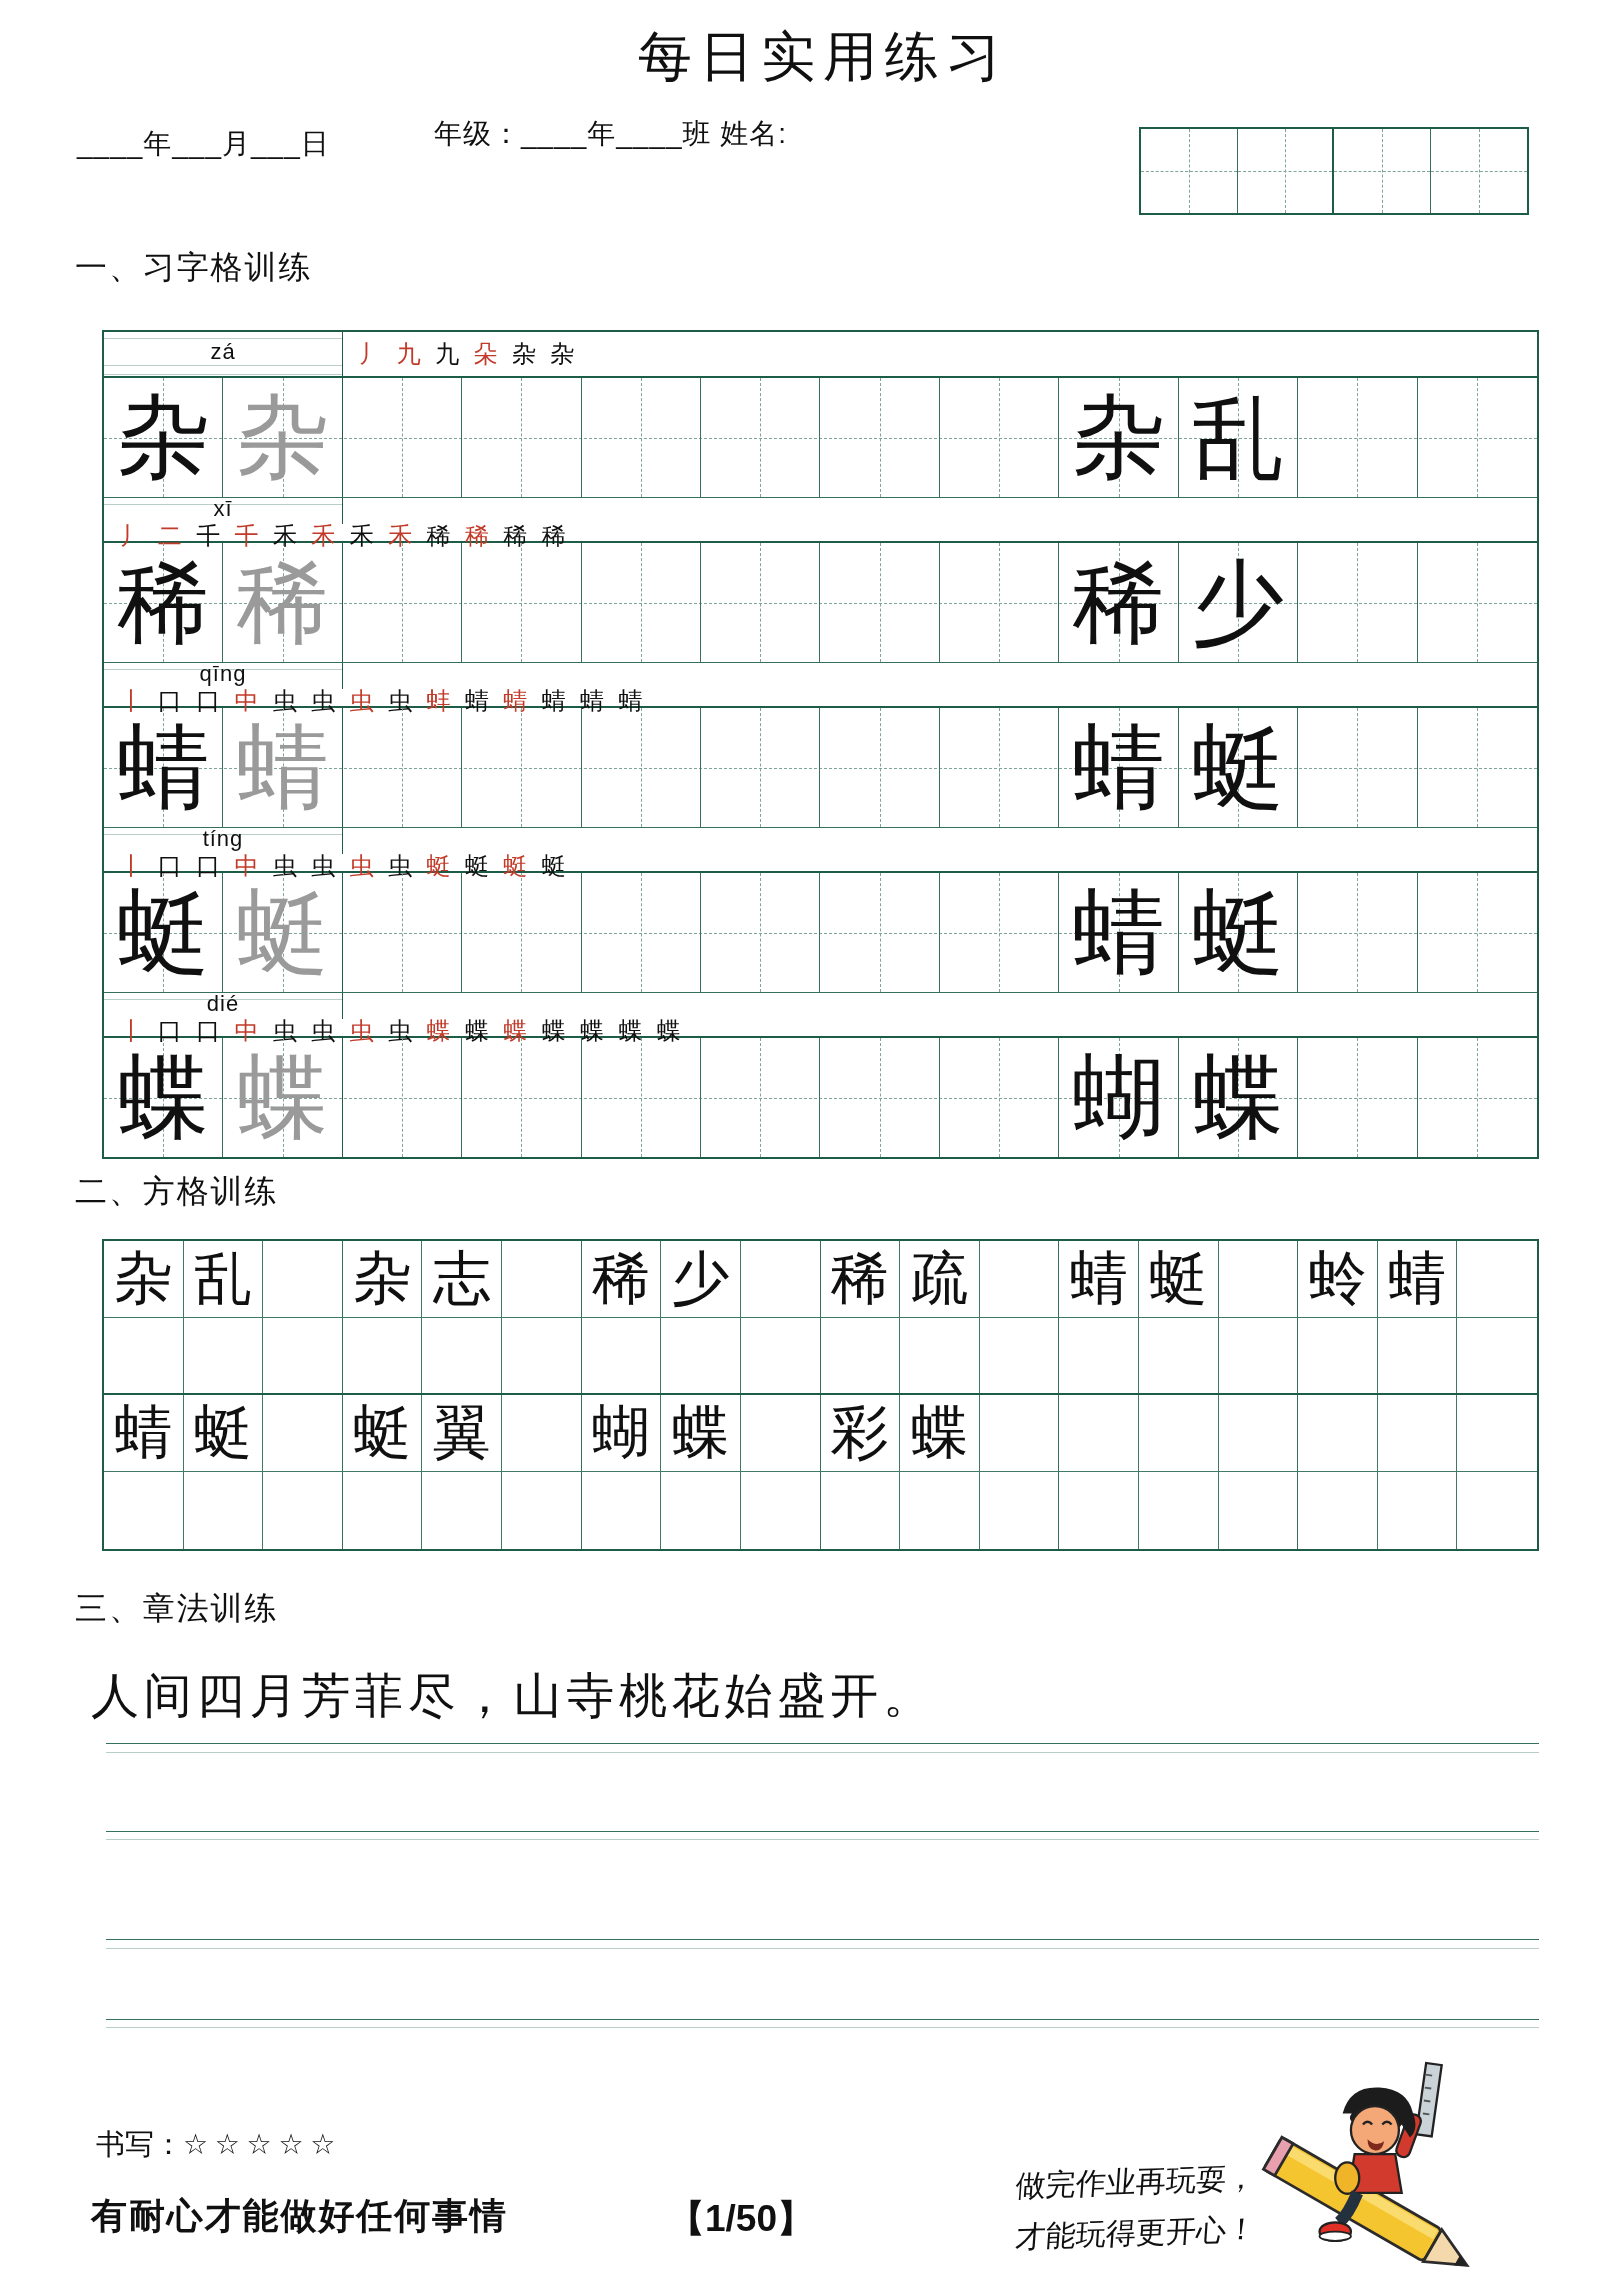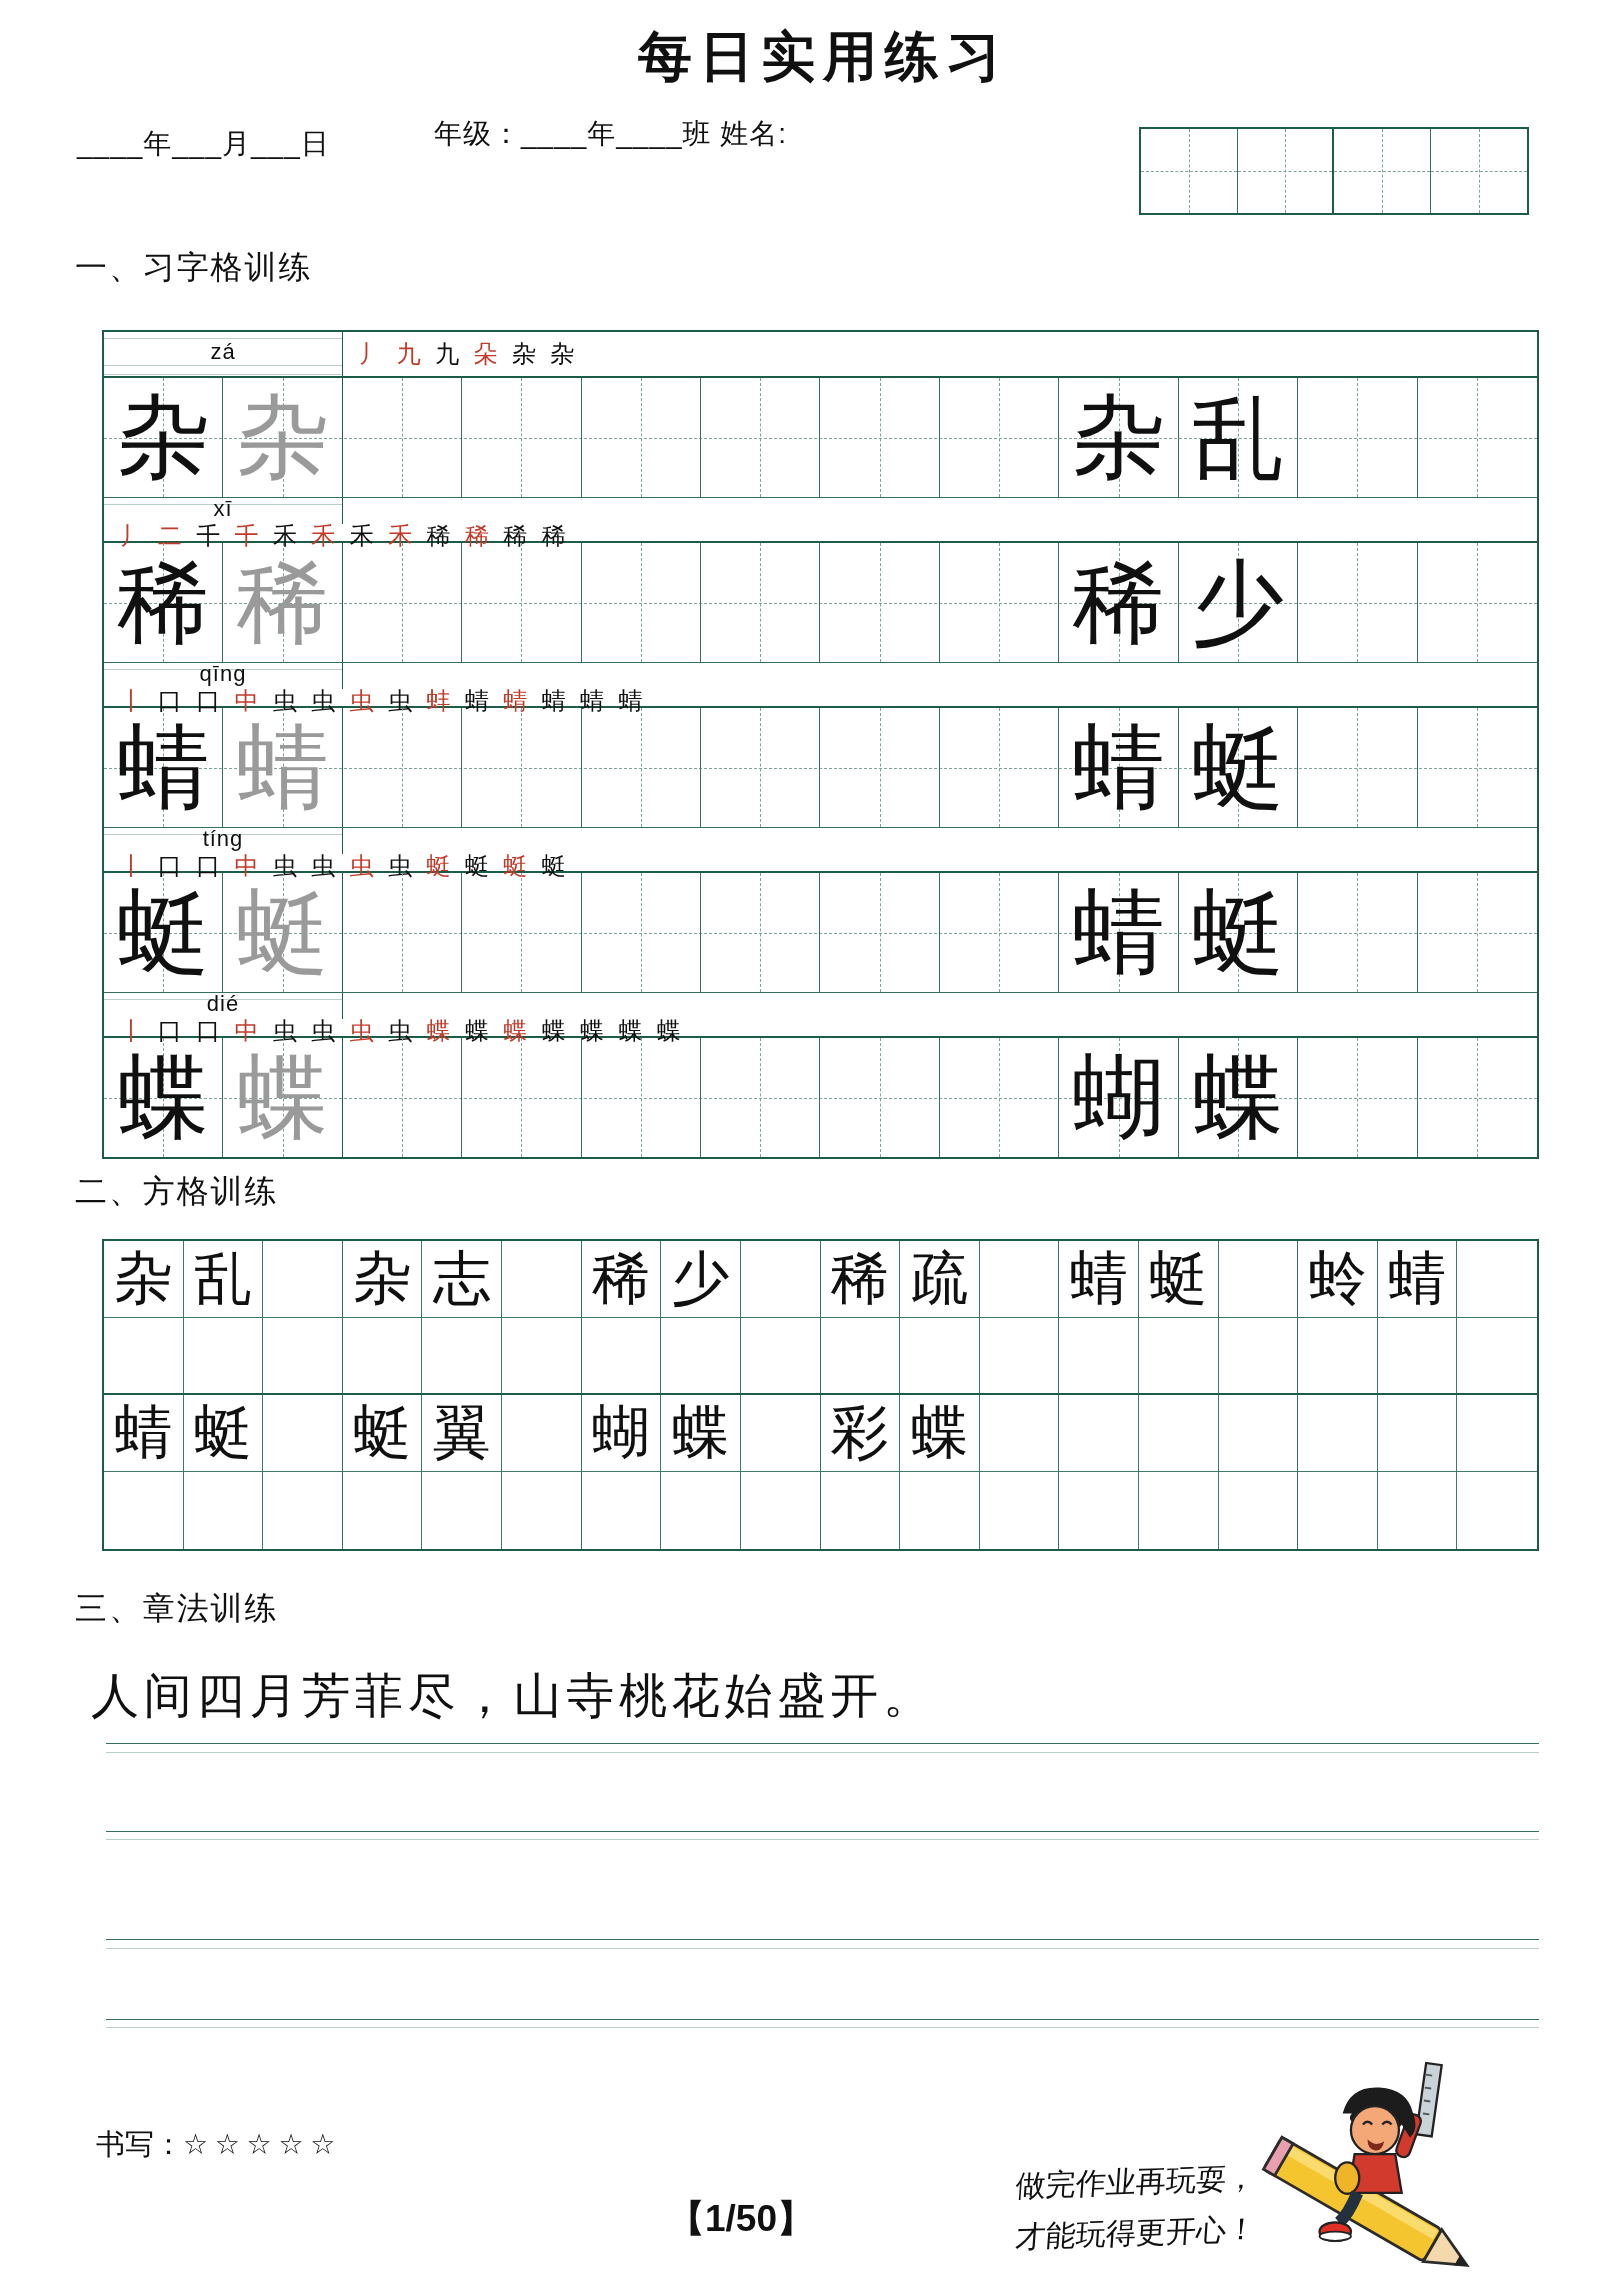--- a/index.html
+++ b/index.html
@@ -11,21 +11,21 @@
     --ink:#101010;
     --red:#c23a28;
     --trace:#9a9a9a;
   }
   *{margin:0;padding:0;box-sizing:border-box;}
   html,body{background:#ffffff;}
   body{font-family:"Liberation Sans",sans-serif;color:var(--ink);}
   .page{position:relative;width:1618px;height:2286px;background:#fff;overflow:hidden;}
 
   .title{position:absolute;top:21px;left:0;right:0;text-align:center;
-         font-size:54px;font-weight:700;letter-spacing:7.7px;padding-left:28px;}
+         font-size:54px;font-weight:400;letter-spacing:7.7px;padding-left:28px;}
 
   .date-line{position:absolute;top:125px;left:77px;font-size:28px;letter-spacing:1px;}
   .grade-line{position:absolute;top:115px;left:434px;font-size:28px;letter-spacing:1px;}
 
   .name-grid{position:absolute;top:127px;left:1139px;width:390px;height:88px;
              border:2.4px solid var(--green-dark);display:grid;grid-template-columns:repeat(4,1fr);}
   .name-cell{position:relative;border-right:1.4px solid var(--green-mid);}
   .name-cell:nth-child(2){border-right:2.4px solid var(--green-dark);}
   .name-cell:last-child{border-right:none;}
   .name-cell::before{content:"";position:absolute;left:0;right:0;top:50%;border-top:1.4px dashed var(--green-dash);}
@@ -423,20 +423,21 @@
   <div class="rule thin" style="top:1752px"></div>
   <div class="rule" style="top:1831px"></div>
   <div class="rule thin" style="top:1839px"></div>
 
   <div class="rule" style="top:1939px"></div>
   <div class="rule thin" style="top:1948px"></div>
   <div class="rule" style="top:2019px"></div>
   <div class="rule thin" style="top:2027px"></div>
 
   <div class="rating"><span>书写：</span><span class="stars">☆☆☆☆☆</span></div>
+  <div class="motto">有耐心才能做好任何事情</div>
   <div class="page-indicator">【1/50】</div>
   <div class="quote" id="quote1">做完作业再玩耍，</div>
   <div class="quote" id="quote2">才能玩得更开心！</div>
 
   <div class="mascot">
     <svg width="240" height="226" viewBox="0 0 260 240">
 
       <g transform="rotate(30 130 165)">
         <rect x="5" y="148" width="200" height="40" rx="5" fill="#f5c530" stroke="#2b2b2b" stroke-width="3"></rect>
         <rect x="8" y="151" width="194" height="11" fill="#fadb6e"></rect>

